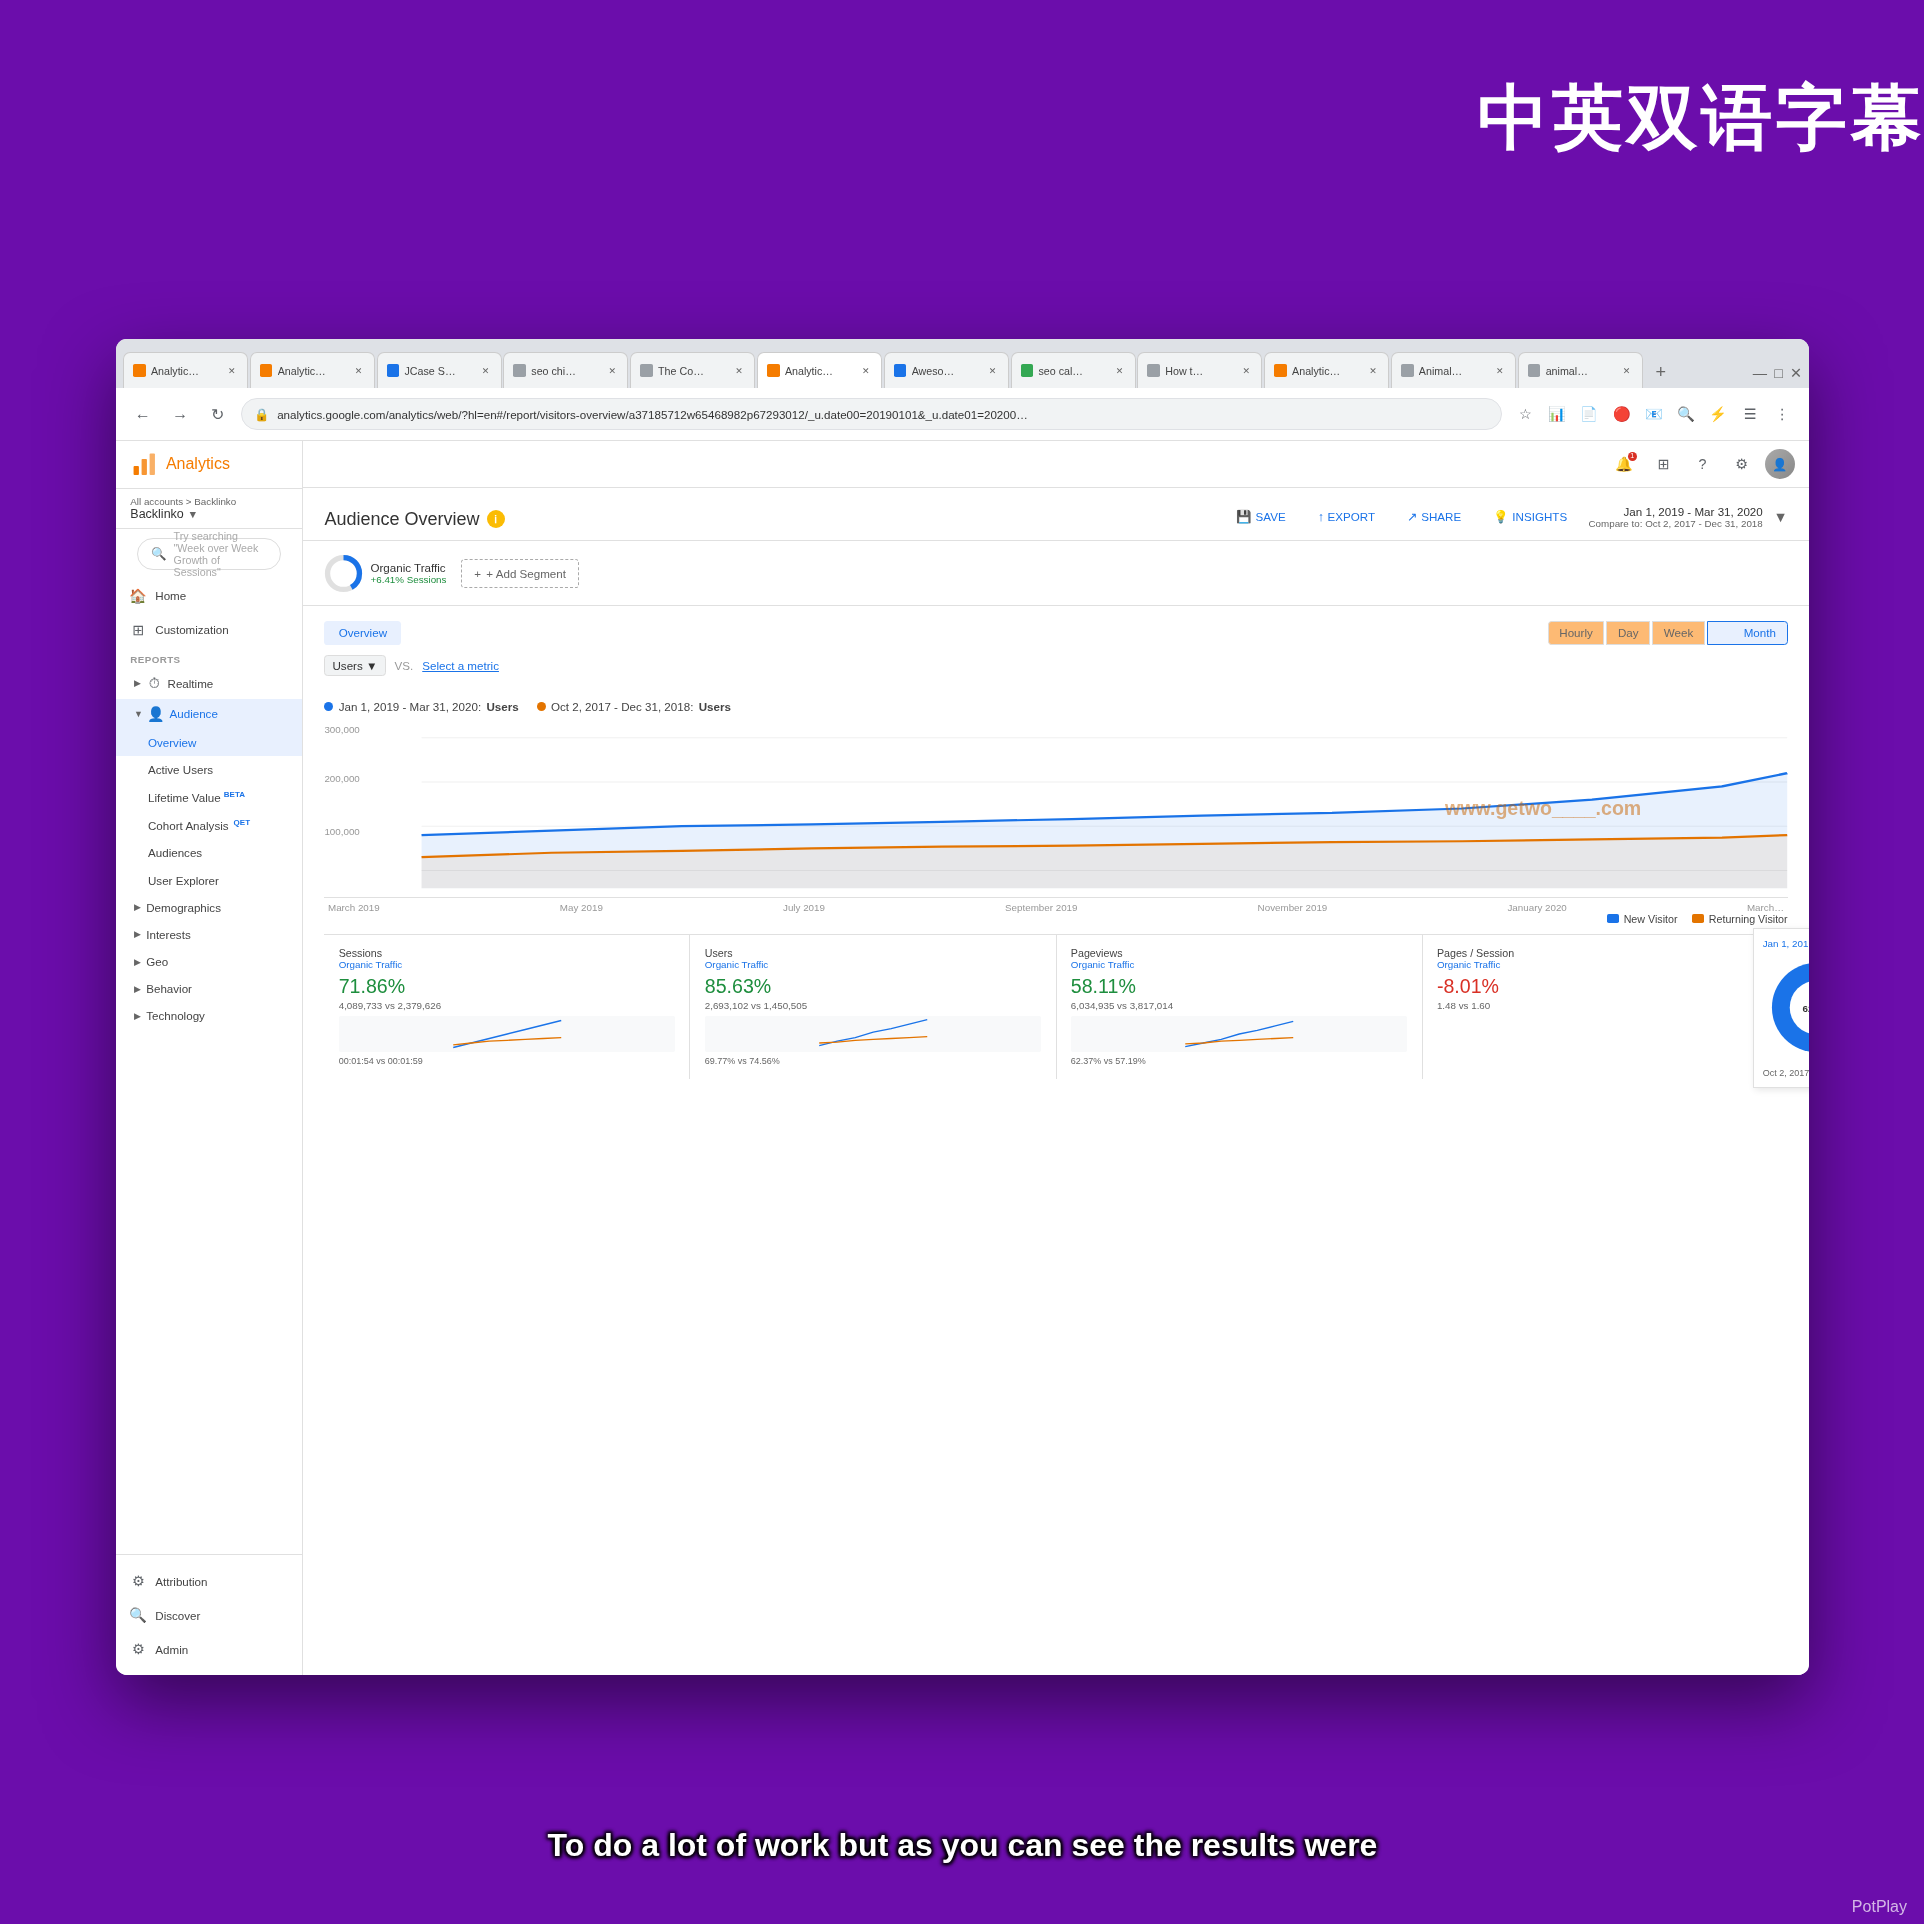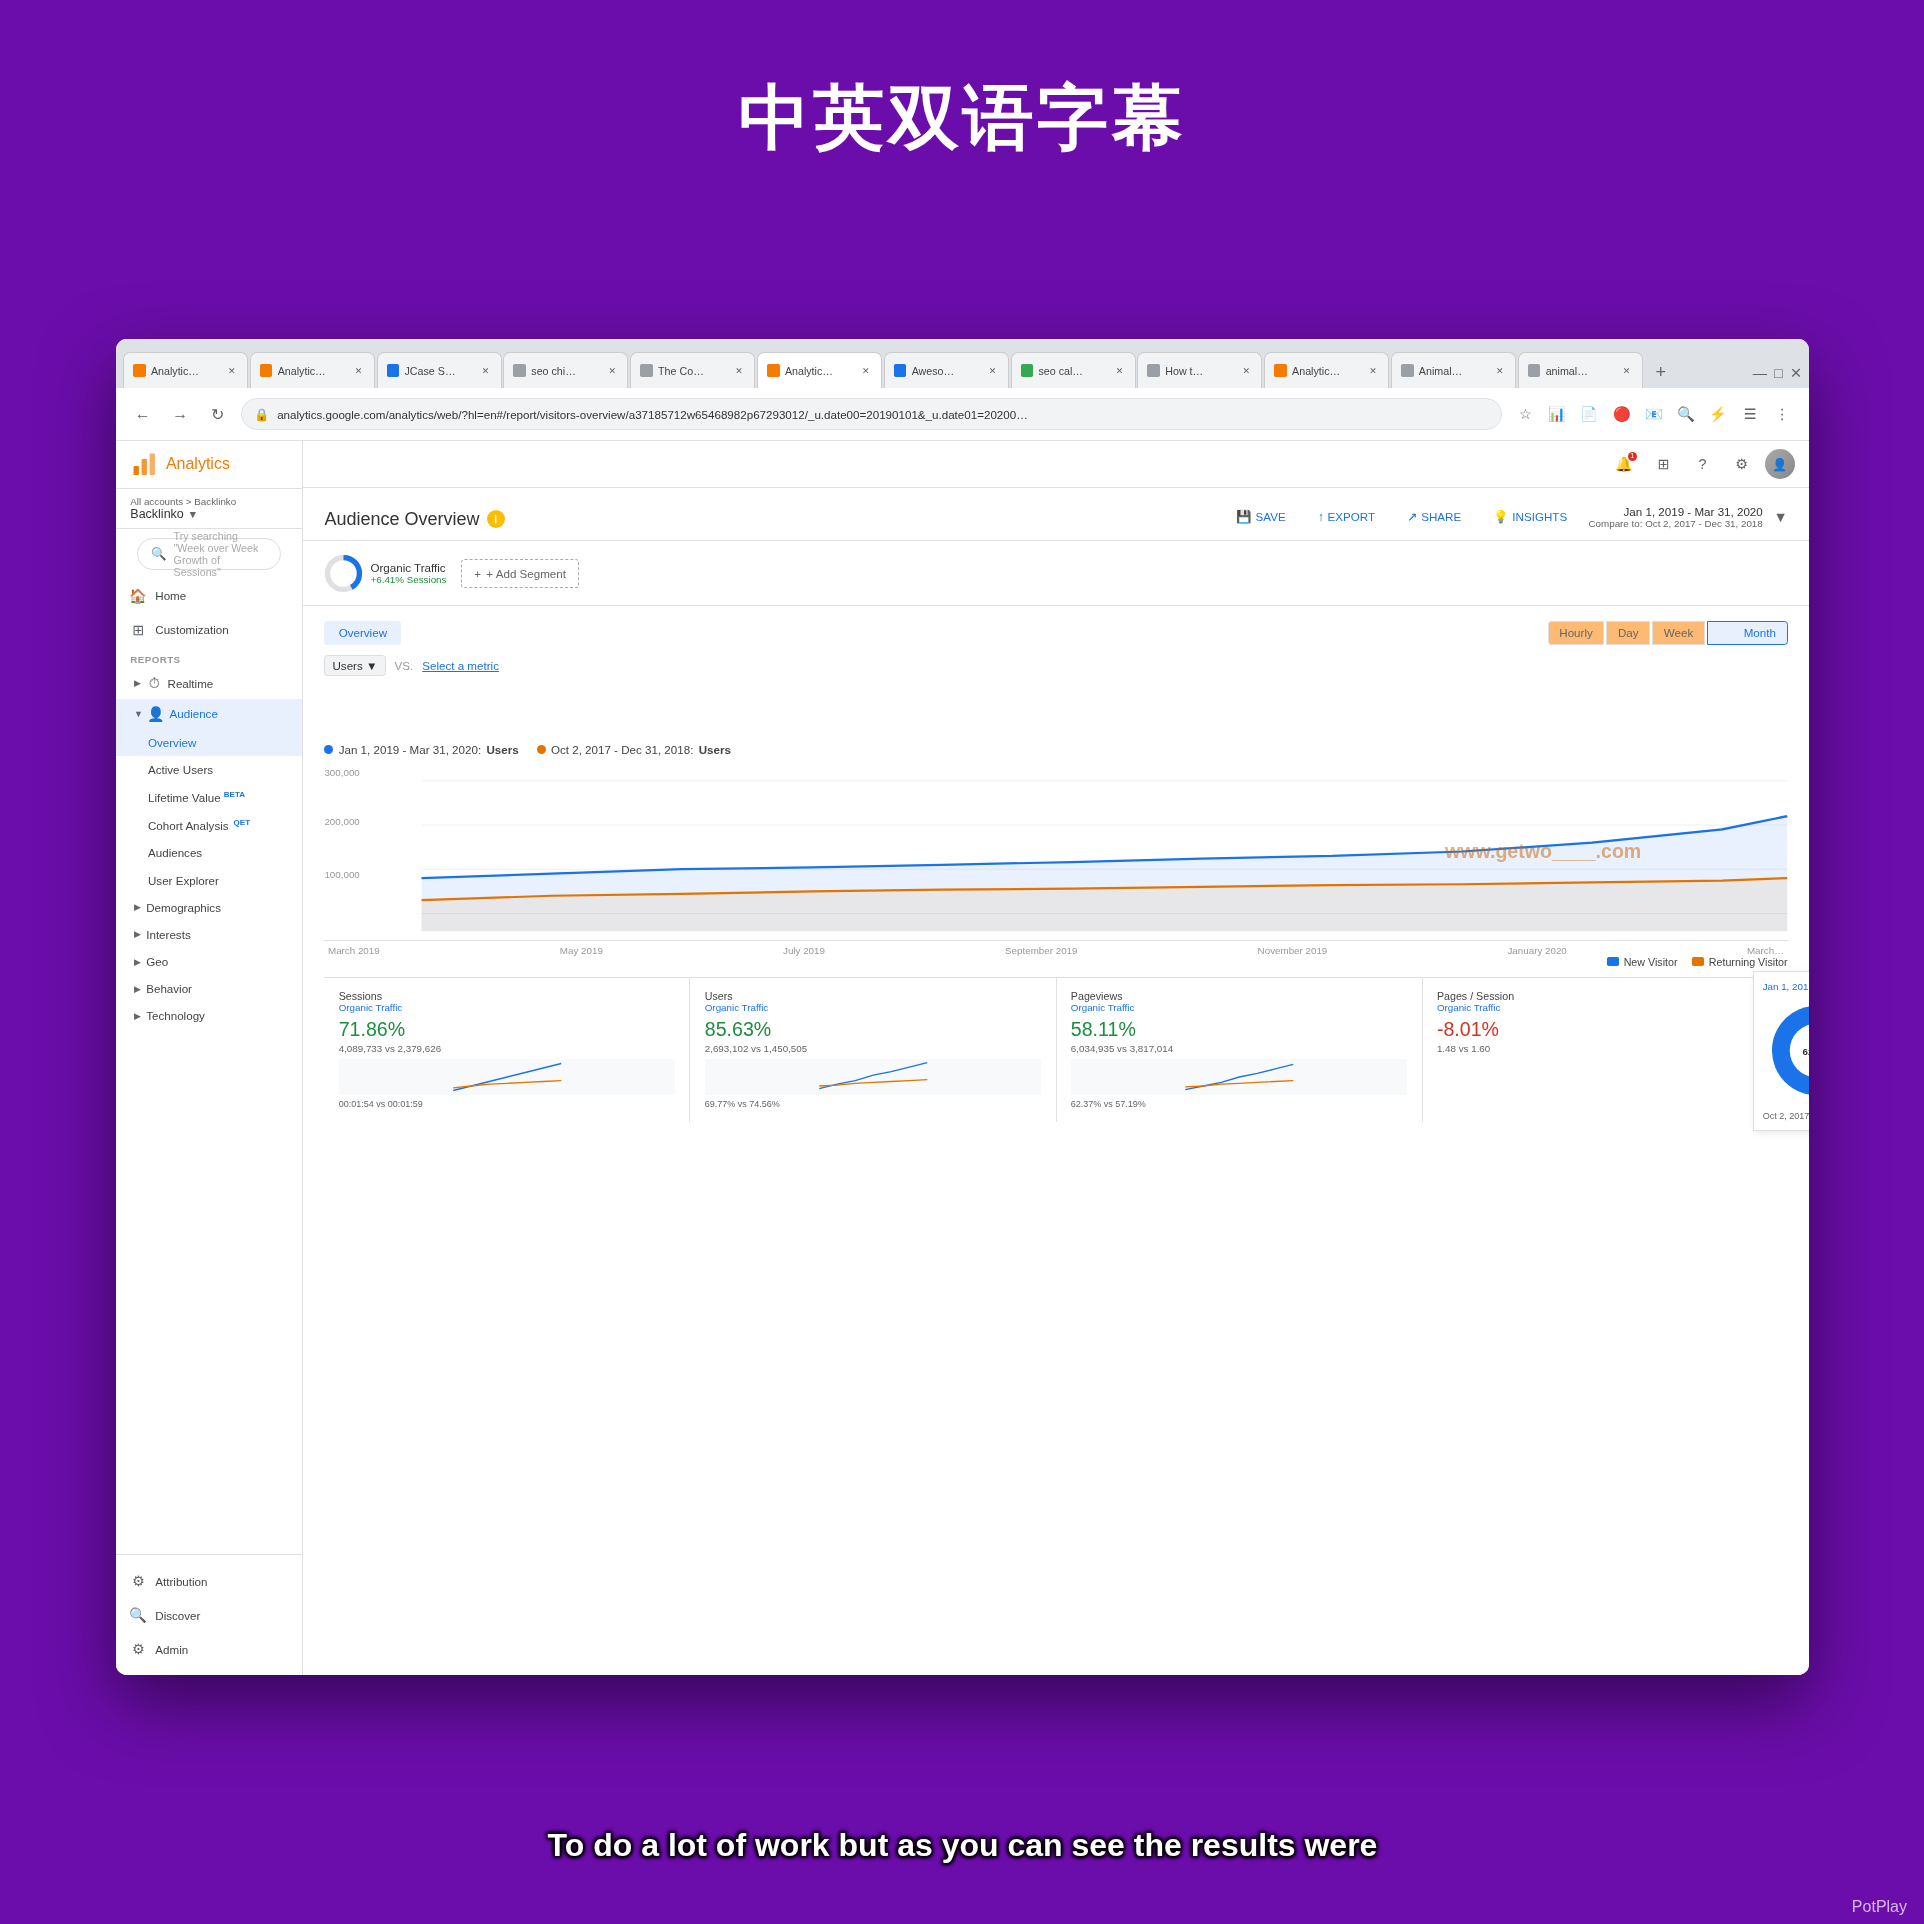--- a/index.html
+++ b/index.html
@@ -7,21 +7,21 @@
       width: 1925px;
       height: 1925px;
       background-color: #6B0DAB;
       font-family: Arial, sans-serif;
       overflow: hidden;
       position: relative;
     }
 
     
     .page-title {
-      text-align: center;
+      text-align: right;
       color: white;
       font-size: 71px;
       font-weight: bold;
       padding-top: 71px;
       letter-spacing: 3.6px;
     }
 
     
     .browser-container {
       position: absolute;
@@ -448,21 +448,20 @@
       gap: 18px;
       margin-bottom: 7.1px;
       font-size: 11.6px;
     }
 
     .date-label-item {
       display: flex;
       align-items: center;
       gap: 5.3px;
       color: #444;
-      margin-top: 43px;
     }
 
     .dot {
       width: 9px;
       height: 9px;
       border-radius: 50%;
     }
 
     .dot-blue { background: #1a73e8; }
     .dot-orange { background: #e37400; }

